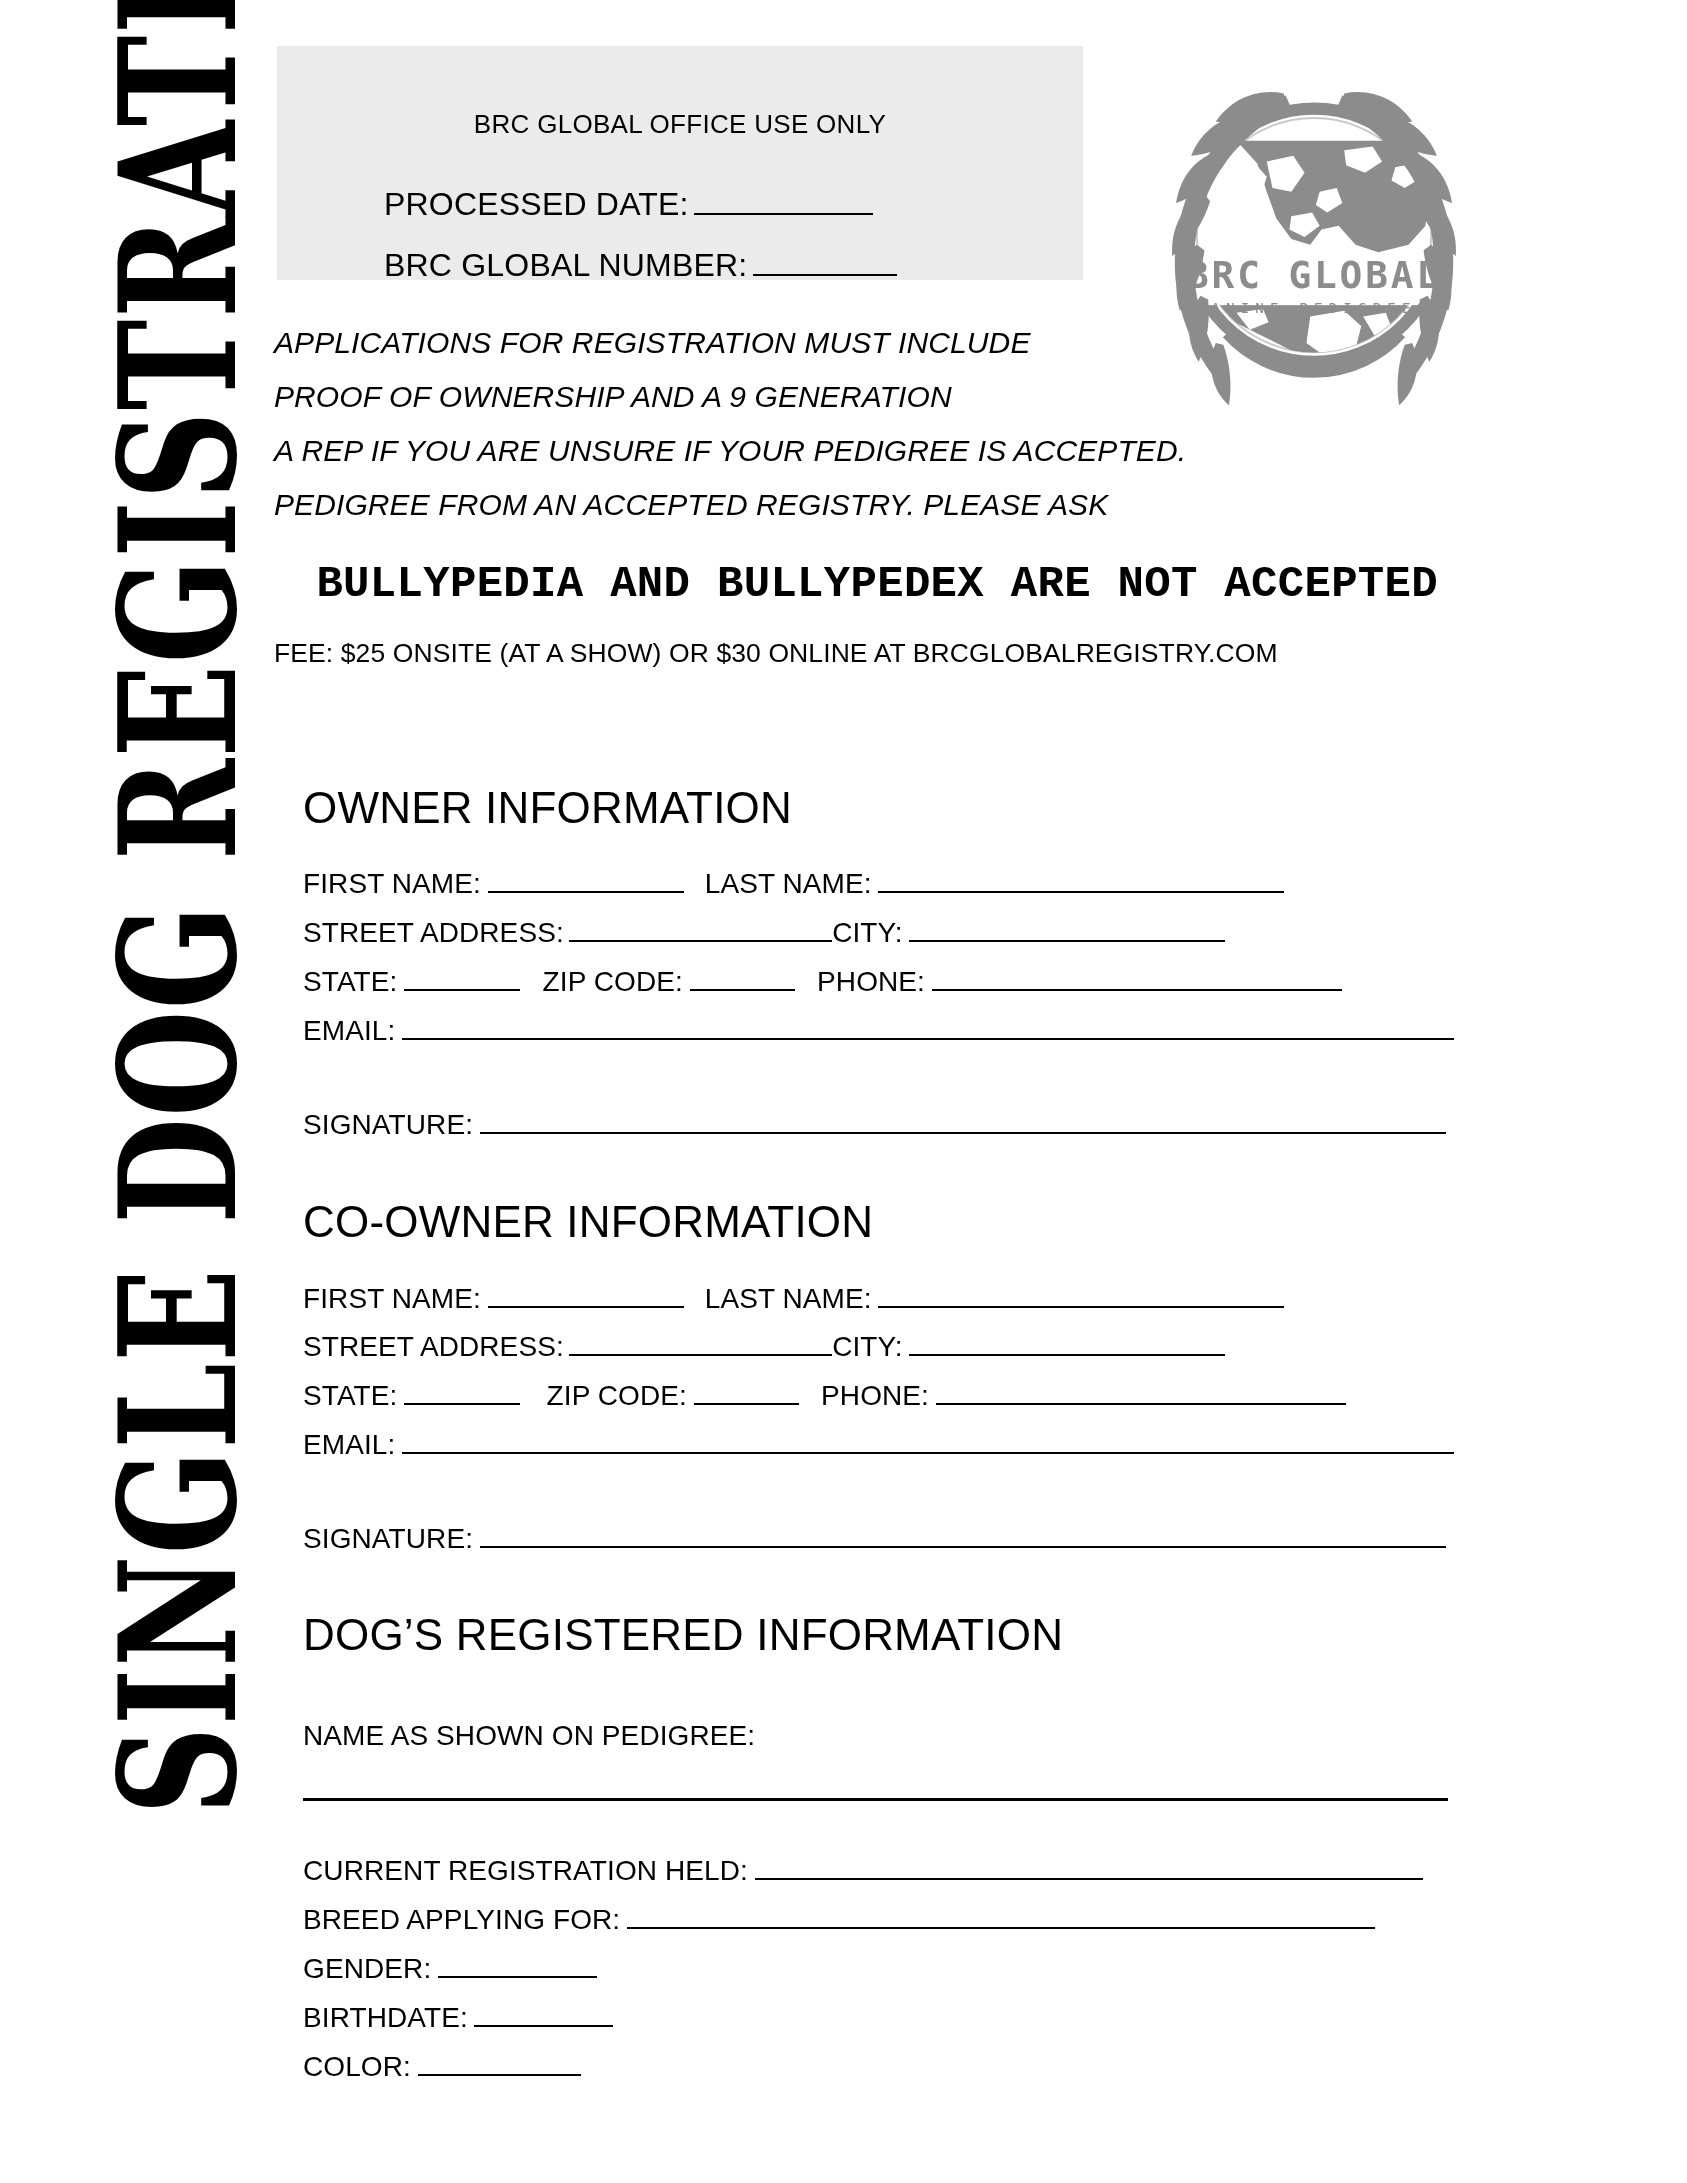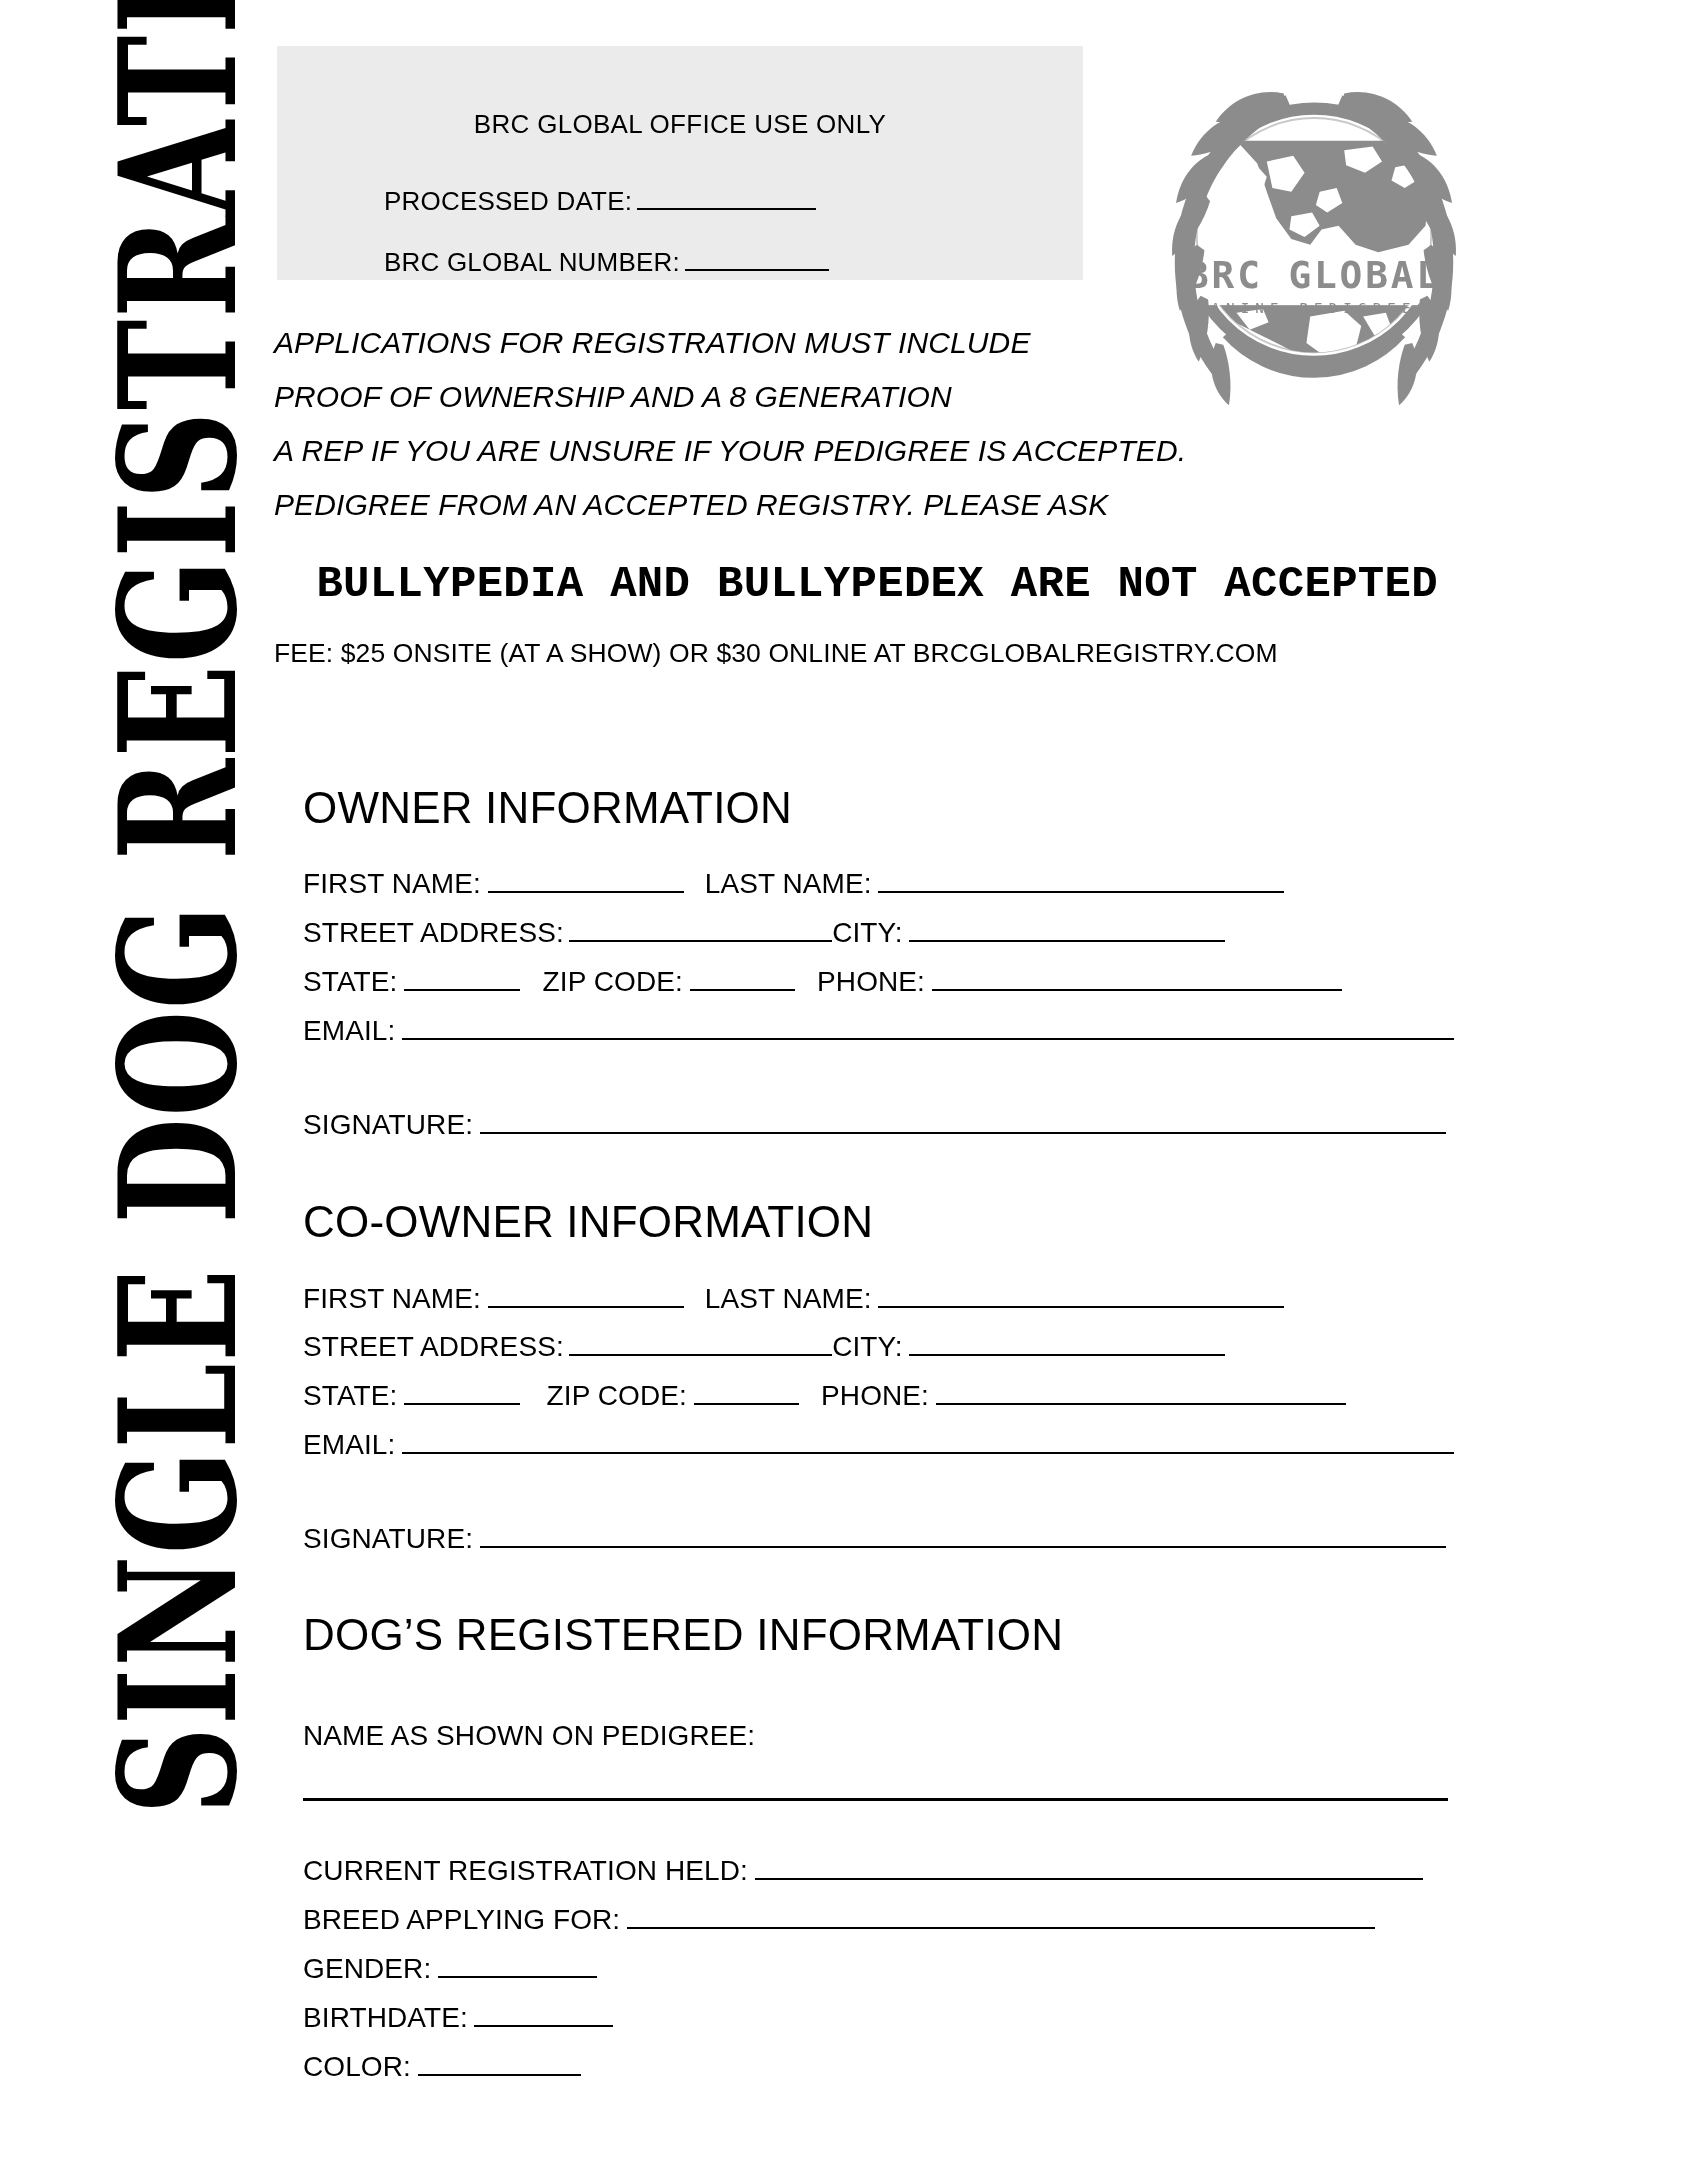--- a/index.html
+++ b/index.html
@@ -65,21 +65,21 @@
     left: 0;
     top: 63px;
     width: 806px;
     text-align: center;
     font-size: 26px;
     letter-spacing: 0.3px;
   }
   .office-row {
     position: absolute;
     left: 107px;
-    font-size: 26px;
+    font-size: 32px;
     white-space: nowrap;
     letter-spacing: 0.2px;
   }
   .office-row.r1 { top: 137px; }
   .office-row.r2 { top: 198px; }
   .ul {
     display: inline-block;
     border-bottom: 2px solid #000;
     vertical-align: baseline;
     height: 0.95em;
@@ -242,21 +242,21 @@
 
       <path d="M108 300 A124 124 0 0 0 292 300" fill="none" stroke="#8c8c8c" stroke-width="12"></path>
 
       <text x="200" y="252" text-anchor="middle" fill="#8c8c8c" font-family="DejaVu Sans Mono, monospace" font-size="40" font-weight="bold" letter-spacing="3">BRC GLOBAL</text>
       <text x="200" y="278" text-anchor="middle" fill="#8c8c8c" font-family="DejaVu Sans Mono, monospace" font-size="15" letter-spacing="6.5">CANINE PEDIGREES</text>
     </svg>
   </div>
 
   <div class="instructions">
     <div>APPLICATIONS FOR REGISTRATION MUST INCLUDE</div>
-    <div>PROOF OF OWNERSHIP AND A 8 GENERATION</div>
+    <div>PROOF OF OWNERSHIP AND A 9 GENERATION</div>
     <div>A REP IF YOU ARE UNSURE IF YOUR PEDIGREE IS ACCEPTED.</div>
     <div>PEDIGREE FROM AN  ACCEPTED REGISTRY.  PLEASE ASK</div>
   </div>
 
   <div class="notice">BULLYPEDIA AND BULLYPEDEX ARE NOT ACCEPTED</div>
 
   <div class="fee">FEE: $25 ONSITE (AT A SHOW) OR $30 ONLINE AT BRCGLOBALREGISTRY.COM</div>
 
   <div class="section-title" style="top:783px">OWNER INFORMATION</div>
 

